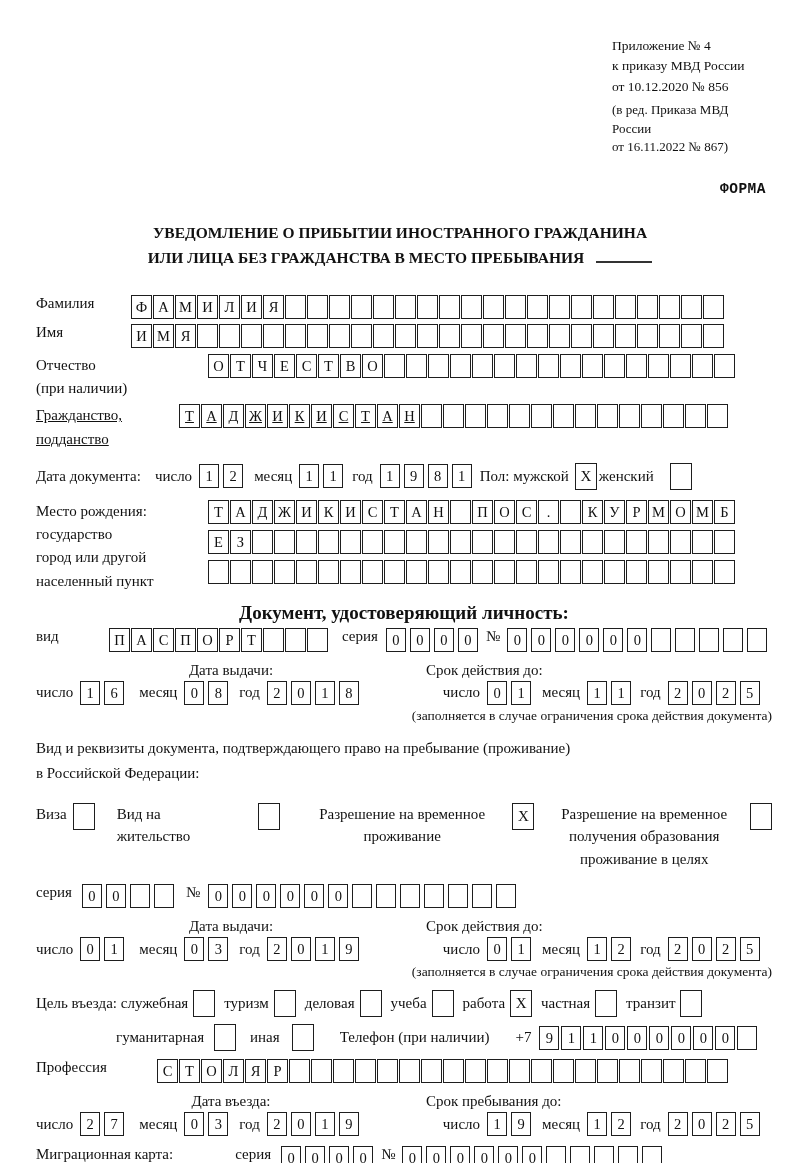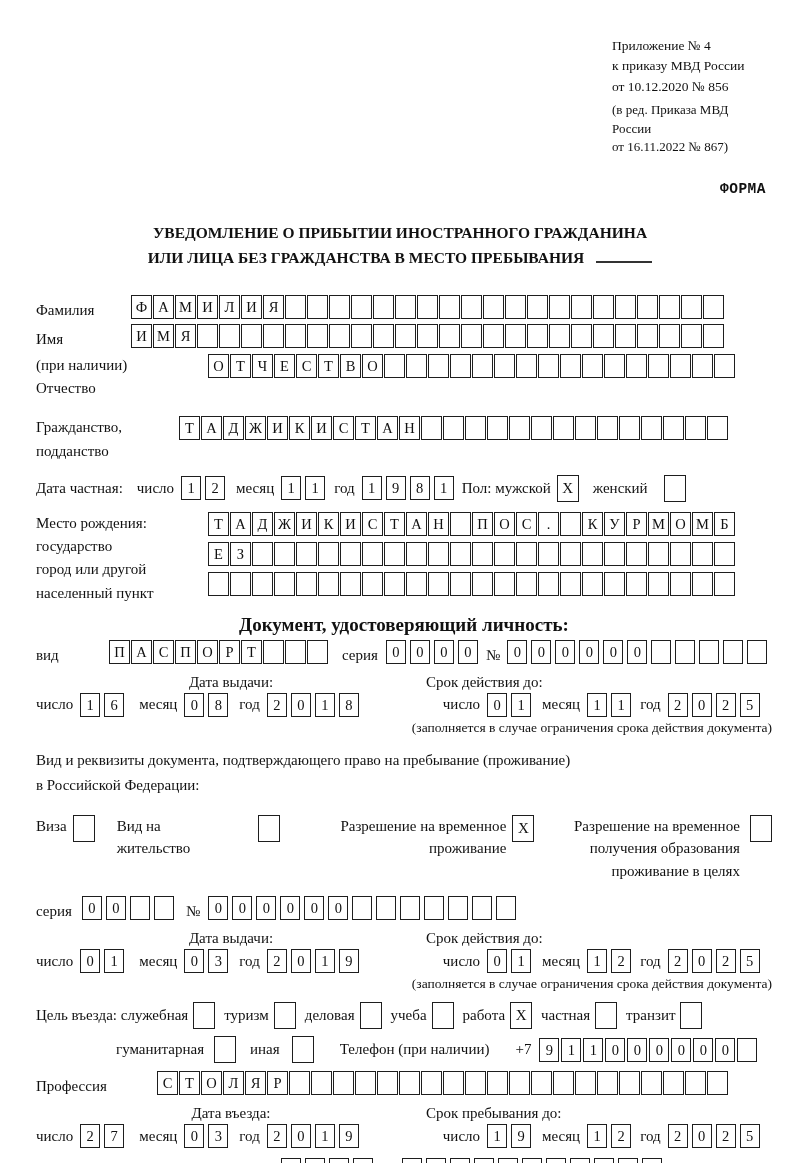--- a/index.html
+++ b/index.html
@@ -9,21 +9,21 @@
   
   .hdr{margin:36px 30px 0 612px;font-size:13.5px;line-height:1.5;}
   .hdr2{margin:4px 30px 0 612px;font-size:13px;line-height:1.45;}
   .forma{margin:24px 34px 0 0;text-align:right;font-weight:bold;font-size:14.5px;letter-spacing:.5px;font-family:Liberation Mono, monospace;}
 
   .title{margin-top:24px;text-align:center;font-weight:bold;font-size:15.5px;line-height:1.6;}
   .title .uline{display:inline-block;width:56px;border-bottom:2px solid #333;margin-left:12px;vertical-align:baseline;}
   .section{margin-top:28px;text-align:center;font-weight:bold;font-size:14.3px;}
 
   
-  .row{display:flex;align-items:flex-end;margin-top:5px;font-size:15px;}
+  .row{display:flex;align-items:flex-start;margin-top:5px;font-size:15px;}
   .lbl{flex:0 0 auto;}
   .lblcol{flex:0 0 auto;line-height:1.55;}
   .cells{display:flex;gap:1px;flex-wrap:nowrap;}
   .cell{flex:0 0 auto;width:19px;height:22px;border:1.8px solid #1e1e1e;text-align:center;font-size:14.5px;line-height:22px;font-family:"Liberation Serif",serif;background:#fff;}
   .dcells{display:flex;gap:4px;}
   .dcells .cell{width:18px;}
   .cb{flex:0 0 auto;display:inline-block;width:20px;height:25px;border:1.8px solid #1e1e1e;text-align:center;font-size:15px;line-height:25px;background:#fff;vertical-align:middle;}
 
   .w96{width:95px;} .w122{width:121px;} .w143{width:143px;} .w173{width:172px;} .w74{width:73px;}
 
@@ -37,21 +37,21 @@
   .dhead .dh-left{width:390px;text-align:center;}
   .dhead .dh-right{flex:1;}
   .daterow{display:flex;align-items:center;margin-top:2px;font-size:15px;}
   .dgroup{display:flex;align-items:center;gap:5px;}
   .dgroup .dl{margin-right:2px;}
   .dg-right{margin-left:84px;}
   .note{margin-top:3px;text-align:right;font-size:13.5px;}
   .plain{margin-top:12px;font-size:15px;line-height:1.7;}
 
   .optrow{display:flex;align-items:flex-start;margin-top:16px;font-size:15px;line-height:1.5;}
-  .optc{text-align:right;font-family:Liberation Serif, serif;}
+  .optc{text-align:center;font-family:Liberation Serif, serif;}
   .gap6{margin-left:6px;} .gap10{margin-left:10px;} .gap14{margin-left:14px;} .gap18{margin-left:18px;} .gap22{margin-left:22px;}
 
   .purpose .cb{margin-left:5px;}
   .purpose span.plabel{margin-left:9px;}
   .purpose2{margin-top:7px;display:flex;align-items:center;font-size:15px;}
 </style>
 </head>
 <body>
 
 <div class="page">
@@ -136,22 +136,22 @@
           <span class="cell"></span>
           <span class="cell"></span>
           <span class="cell"></span>
           <span class="cell"></span>
           <span class="cell"></span>
         </span>
     </div>
 
     <div class="stack" style="margin-top:6px;">
       <span class="lblcol w173">
+        <div>Отчество</div>
         <div>(при наличии)</div>
-        <div>Отчество</div>
       </span>
       <span class="cells">
           <span class="cell">О</span>
           <span class="cell">Т</span>
           <span class="cell">Ч</span>
           <span class="cell">Е</span>
           <span class="cell">С</span>
           <span class="cell">Т</span>
           <span class="cell">В</span>
           <span class="cell">О</span>
@@ -167,21 +167,21 @@
           <span class="cell"></span>
           <span class="cell"></span>
           <span class="cell"></span>
           <span class="cell"></span>
           <span class="cell"></span>
           <span class="cell"></span>
           <span class="cell"></span>
         </span>
     </div>
 
-    <div class="stack" style="margin-top:16px;">
+    <div class="stack" style="margin-top:4px;text-decoration:underline;">
       <span class="lblcol w143">
         <div>Гражданство,</div>
         <div>подданство</div>
       </span>
       <span class="cells">
           <span class="cell">Т</span>
           <span class="cell">А</span>
           <span class="cell">Д</span>
           <span class="cell">Ж</span>
           <span class="cell">И</span>
@@ -202,21 +202,21 @@
           <span class="cell"></span>
           <span class="cell"></span>
           <span class="cell"></span>
           <span class="cell"></span>
           <span class="cell"></span>
           <span class="cell"></span>
         </span>
     </div>
 
     <div class="daterow" style="margin-top:12px;">
-      <span class="lbl">Дата частная:</span>
+      <span class="lbl">Дата документа:</span>
       <span class="dgroup" style="margin-left:14px;">
         <span class="dl">число</span>
         <span class="cells dcells">
             <span class="cell">1</span>
             <span class="cell">2</span>
           </span>
         <span class="dl" style="margin-left:6px;">месяц</span>
         <span class="cells dcells">
             <span class="cell">1</span>
             <span class="cell">1</span>
@@ -224,21 +224,21 @@
         <span class="dl" style="margin-left:4px;">год</span>
         <span class="cells dcells">
             <span class="cell">1</span>
             <span class="cell">9</span>
             <span class="cell">8</span>
             <span class="cell">1</span>
           </span>
       </span>
       <span style="margin-left:8px;">Пол: мужской</span>
       <span class="cb" style="margin-left:6px;">X</span>
-      <span style="margin-left:14px;">женский</span>
+      <span style="margin-left:2px;">женский</span>
       <span class="cb" style="margin-left:16px;"></span>
     </div>
 
     <div class="stack" style="margin-top:10px;">
       <span class="lblcol w173">
         <div>Место рождения:</div>
         <div>государство</div>
         <div>город или другой</div>
         <div>населенный пункт</div>
       </span>

